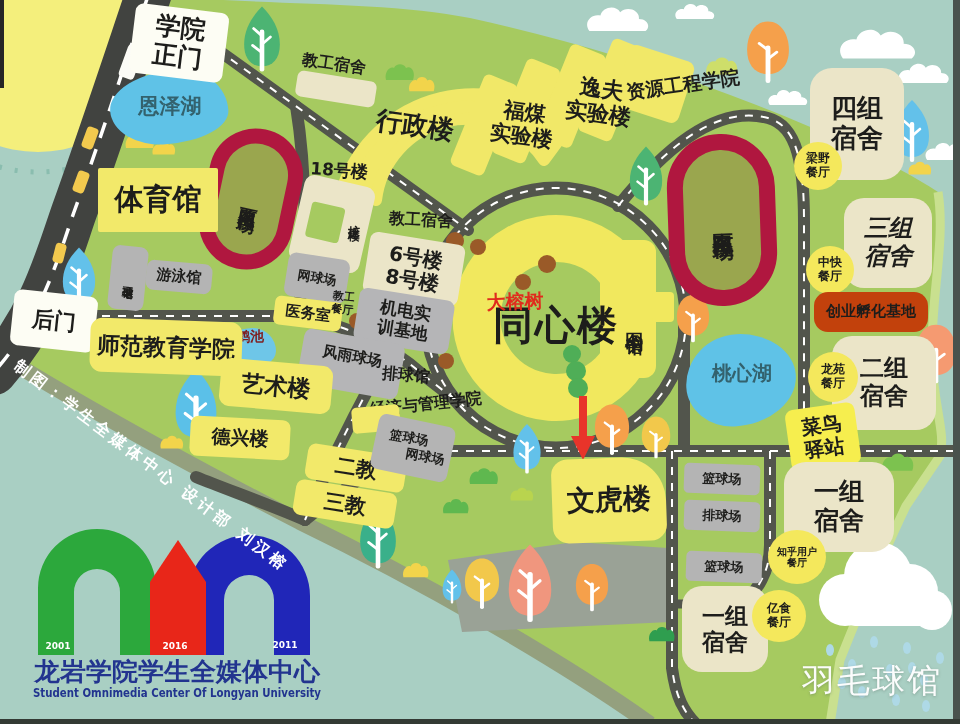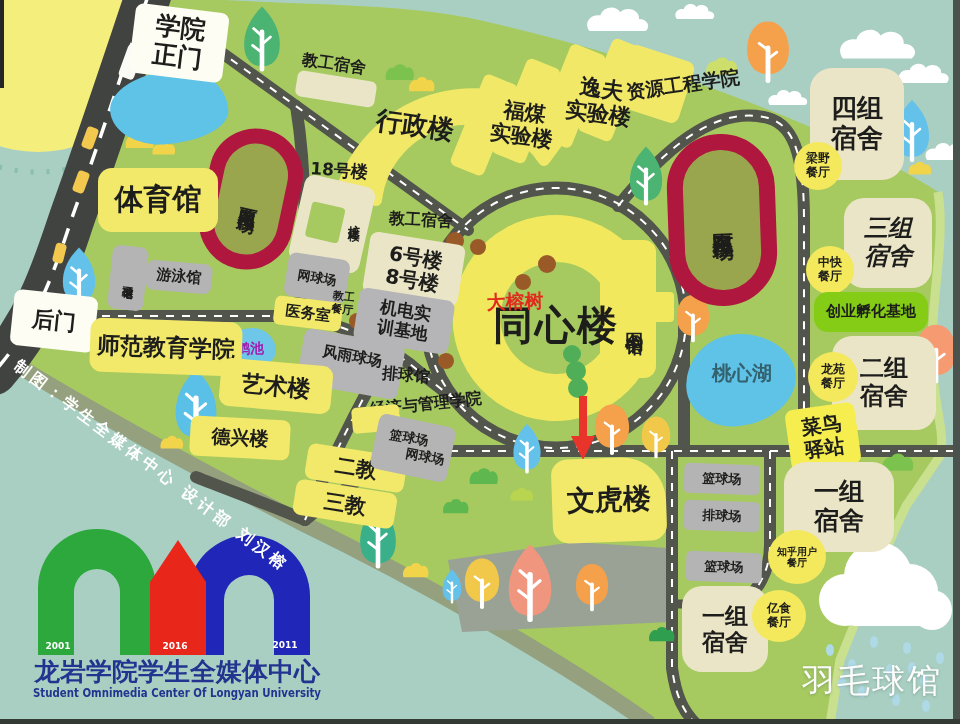--- a/index.html
+++ b/index.html
@@ -203,43 +203,44 @@
           <ellipse cx="912" cy="668" rx="4" ry="6"></ellipse>
     </g>
   </g>
 
   <rect x="0" y="0" width="4" height="88" fill="#262626"></rect>
   <rect x="953" y="0" width="7" height="724" fill="#49524d"></rect>
   <rect x="0" y="719" width="960" height="5" fill="#333a34"></rect>
 </svg>
 
 <div class="poi" style="left:110px;top:70px;width:118px;height:74px;background:#5fc2e7;border-radius:60% 40% 55% 45%/50% 60% 40% 50%;transform:rotate(-4deg);"></div>
+<div class="lbl" style="left:118px;top:92px;width:104px;height:28px;font-size:21px;color:#33626e;">恩泽湖</div>
 
 <div class="poi" style="left:686px;top:334px;width:110px;height:92px;background:#5fc2e7;border-radius:48% 52% 58% 42%/55% 48% 52% 45%;transform:rotate(-3deg);"></div>
 <div class="lbl" style="left:700px;top:360px;width:84px;height:26px;font-size:20px;color:#33626e;">桃心湖</div>
 
 <div class="poi" style="left:224px;top:328px;width:52px;height:42px;background:#6ec6e8;border-radius:55% 45% 60% 40%/50% 55% 45% 50%;"></div>
-<div class="lbl" style="left:226px;top:337px;width:48px;height:22px;font-size:14px;color:#a21caf;">鹤池</div>
+<div class="lbl" style="left:226px;top:325px;width:48px;height:22px;font-size:14px;color:#7f1d1d;">鹤池</div>
 
 <div class="poi whiteb" style="left:132px;top:8px;width:94px;height:70px;transform:rotate(7deg);">
   <span class="t" style="font-size:25px;">学院
 正门</span>
 </div>
 <div class="poi whiteb" style="left:12px;top:293px;width:84px;height:56px;transform:rotate(6deg);">
   <span class="t" style="font-size:22px;">后门</span>
 </div>
 
 <div class="stadium" style="left:204px;top:128px;width:94px;height:142px;transform:rotate(12deg);">
   <span class="t vert" style="font-size:18px;">西区田径场</span>
 </div>
 <div class="stadium" style="left:668px;top:134px;width:108px;height:172px;transform:rotate(-2deg);border-width:16px;">
   <span class="t vert" style="font-size:21px;">东区田径场</span>
 </div>
 
-<div class="poi yellow" style="left:98px;top:168px;width:120px;height:64px;border-radius:14px;">
+<div class="poi yellow" style="left:98px;top:168px;width:120px;height:64px;border-radius:2px;">
   <span class="t" style="font-size:29px;">体育馆</span>
 </div>
 
 <div class="lbl" style="left:292px;top:54px;width:84px;height:20px;font-size:16px;transform:rotate(8deg);">教工宿舍</div>
 <div class="poi cream" style="left:296px;top:76px;width:80px;height:26px;transform:rotate(9deg);border-radius:6px;"></div>
 
 <div class="lbl" style="left:306px;top:162px;width:66px;height:18px;font-size:17px;transform:rotate(4deg);">18号楼</div>
 <div class="poi cream" style="left:296px;top:180px;width:72px;height:88px;transform:rotate(13deg);border-radius:10px;">
   <div style="width:34px;height:36px;background:#a6ca60;border-radius:4px;margin-right:14px;"></div>
 </div>
@@ -324,21 +325,21 @@
 餐厅</span>
 </div>
 <div class="poi cream" style="left:844px;top:198px;width:88px;height:90px;border-radius:20px;">
   <span class="t" style="font-size:24px;font-style:italic;">三组
 宿舍</span>
 </div>
 <div class="poi circ" style="left:806px;top:246px;width:48px;height:48px;">
   <span class="t" style="font-size:12px;">中快
 餐厅</span>
 </div>
-<div class="poi" style="left:814px;top:292px;width:114px;height:40px;background:#84cc16;border-radius:14px;">
+<div class="poi" style="left:814px;top:292px;width:114px;height:40px;background:#c2410c;border-radius:14px;">
   <span class="t" style="font-size:15px;">创业孵化基地</span>
 </div>
 <div class="poi cream" style="left:832px;top:336px;width:104px;height:94px;border-radius:20px;">
   <span class="t" style="font-size:24px;">二组
 宿舍</span>
 </div>
 <div class="poi circ" style="left:808px;top:352px;width:50px;height:50px;">
   <span class="t" style="font-size:12px;">龙苑
 餐厅</span>
 </div>

